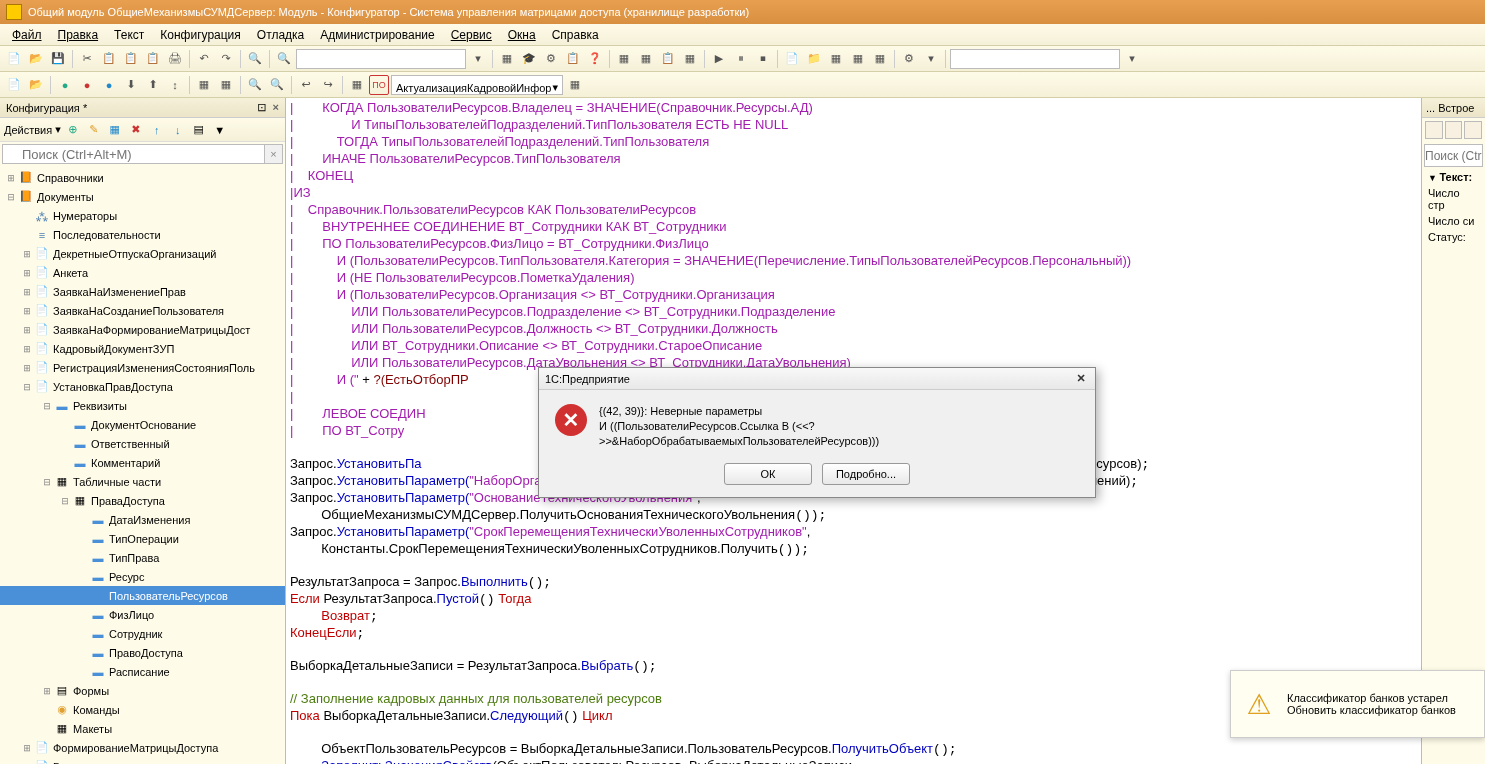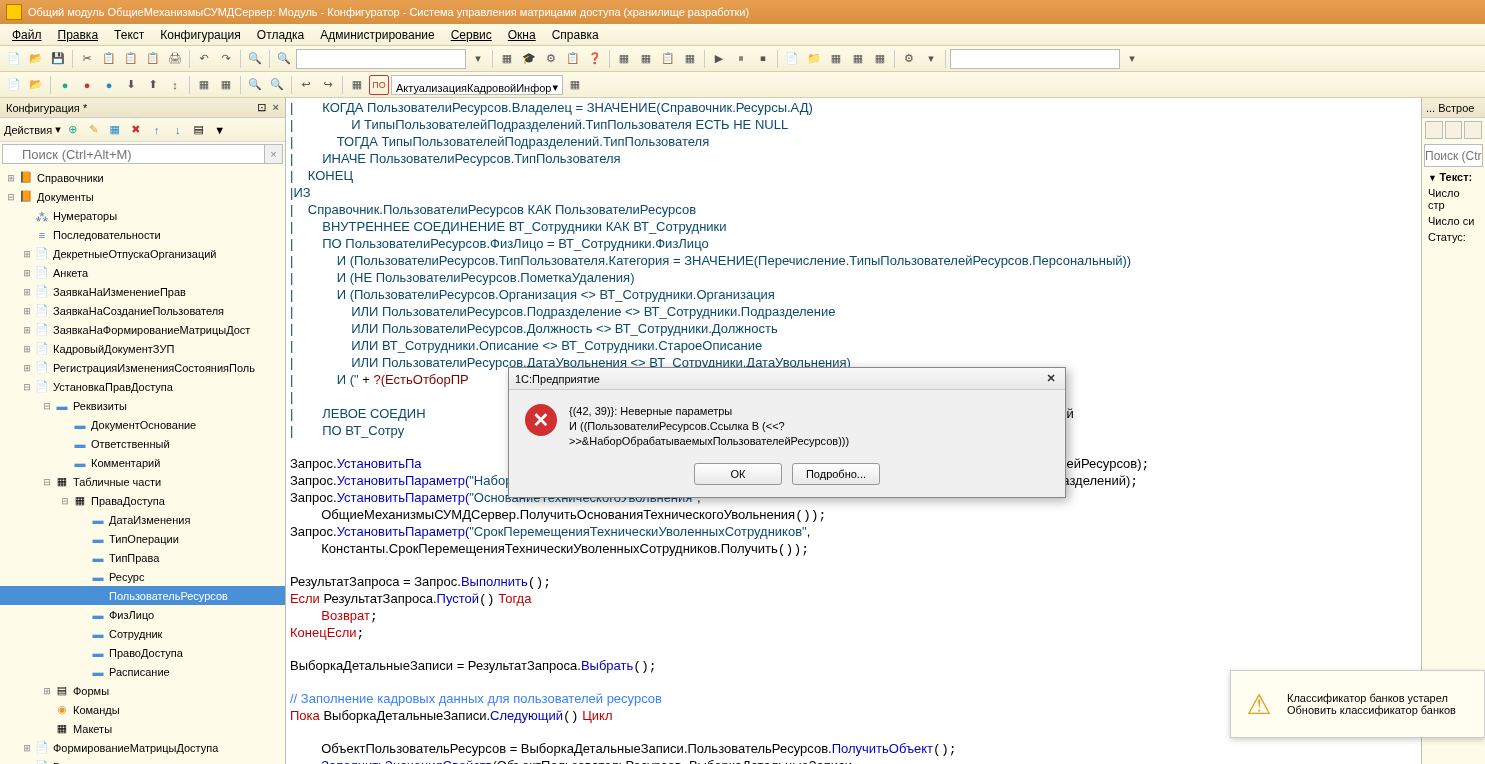--- a/index.html
+++ b/index.html
@@ -28,29 +28,29 @@
 .tree-item { display: flex; align-items: center; height: 19px; padding-left: 4px; cursor: pointer; white-space: nowrap; font-size: 11px; }
 .tree-item.selected { background: #4a90d9; color: #fff; }
 .tree-toggle { width: 14px; text-align: center; color: #888; font-size: 9px; }
 .tree-icon { width: 16px; height: 16px; margin-right: 3px; display: inline-flex; align-items: center; justify-content: center; font-size: 11px; }
 .tree-icon.folder { color: #e0a030; }
 .tree-icon.doc { color: #5080b0; }
 .tree-icon.req { color: #4a90d9; }
 .code-area { flex: 1; overflow: auto; padding: 2px 4px; font-family: 'Courier New', monospace; font-size: 13px; line-height: 16px; white-space: pre; color: #000; }
 .code-area .red { color: #c00000; }
 .code-area .blue { color: #0000c0; }
-.code-area .green { color: #3b82f6; }
+.code-area .green { color: #4d7c0f; }
 .code-area .brown { color: #800000; }
-.code-area .str { color: #0c4a6e; }
+.code-area .str { color: #a21caf; }
 .right-panel { width: 64px; background: #fefbe8; border-left: 1px solid #bbb; display: flex; flex-direction: column; }
 .right-panel .rp-header { background: linear-gradient(#f5f0d8, #ebe4c8); height: 20px; font-size: 11px; padding: 0 4px; display: flex; align-items: center; border-bottom: 1px solid #ccc; }
 .right-panel .rp-item { font-size: 11px; padding: 2px 6px; }
 .right-panel .rp-group { padding: 2px 6px; font-size: 11px; }
 .right-panel .rp-bold { font-weight: bold; }
-.dialog-overlay { position: absolute; left: 508px; top: 367px; width: 558px; background: #f0f0f0; border: 1px solid #888; box-shadow: 3px 3px 10px rgba(0,0,0,0.3); }
+.dialog-overlay { position: absolute; left: 538px; top: 367px; width: 558px; background: #f0f0f0; border: 1px solid #888; box-shadow: 3px 3px 10px rgba(0,0,0,0.3); }
 .dialog-title { background: linear-gradient(#f8f8f8, #e8e8e8); height: 22px; display: flex; align-items: center; justify-content: space-between; padding: 0 6px; font-size: 11px; border-bottom: 1px solid #ccc; }
 .dialog-close { cursor: pointer; font-weight: bold; color: #333; width: 16px; text-align: center; }
 .dialog-body { padding: 14px 16px 10px 16px; display: flex; gap: 12px; }
 .dialog-icon { width: 32px; height: 32px; border-radius: 50%; background: #d03030; color: #fff; display: flex; align-items: center; justify-content: center; font-size: 20px; font-weight: bold; flex-shrink: 0; }
 .dialog-text { font-size: 11px; line-height: 15px; }
 .dialog-buttons { display: flex; gap: 10px; justify-content: center; padding: 4px 0 12px 0; }
 .dialog-buttons button { width: 88px; height: 22px; font-size: 11px; background: linear-gradient(#fff, #e8e8e8); border: 1px solid #999; border-radius: 3px; cursor: pointer; }
 .toast { position: absolute; right: 0; bottom: 26px; width: 255px; height: 68px; background: #fffef0; border: 1px solid #ccc; box-shadow: 0 2px 6px rgba(0,0,0,0.2); display: flex; gap: 10px; padding: 10px; align-items: center; font-size: 11px; }
 .toast .warn-icon { width: 36px; height: 36px; display: flex; align-items: center; justify-content: center; color: #e0a020; font-size: 28px; }
 .indent-1 { padding-left: 20px; }

